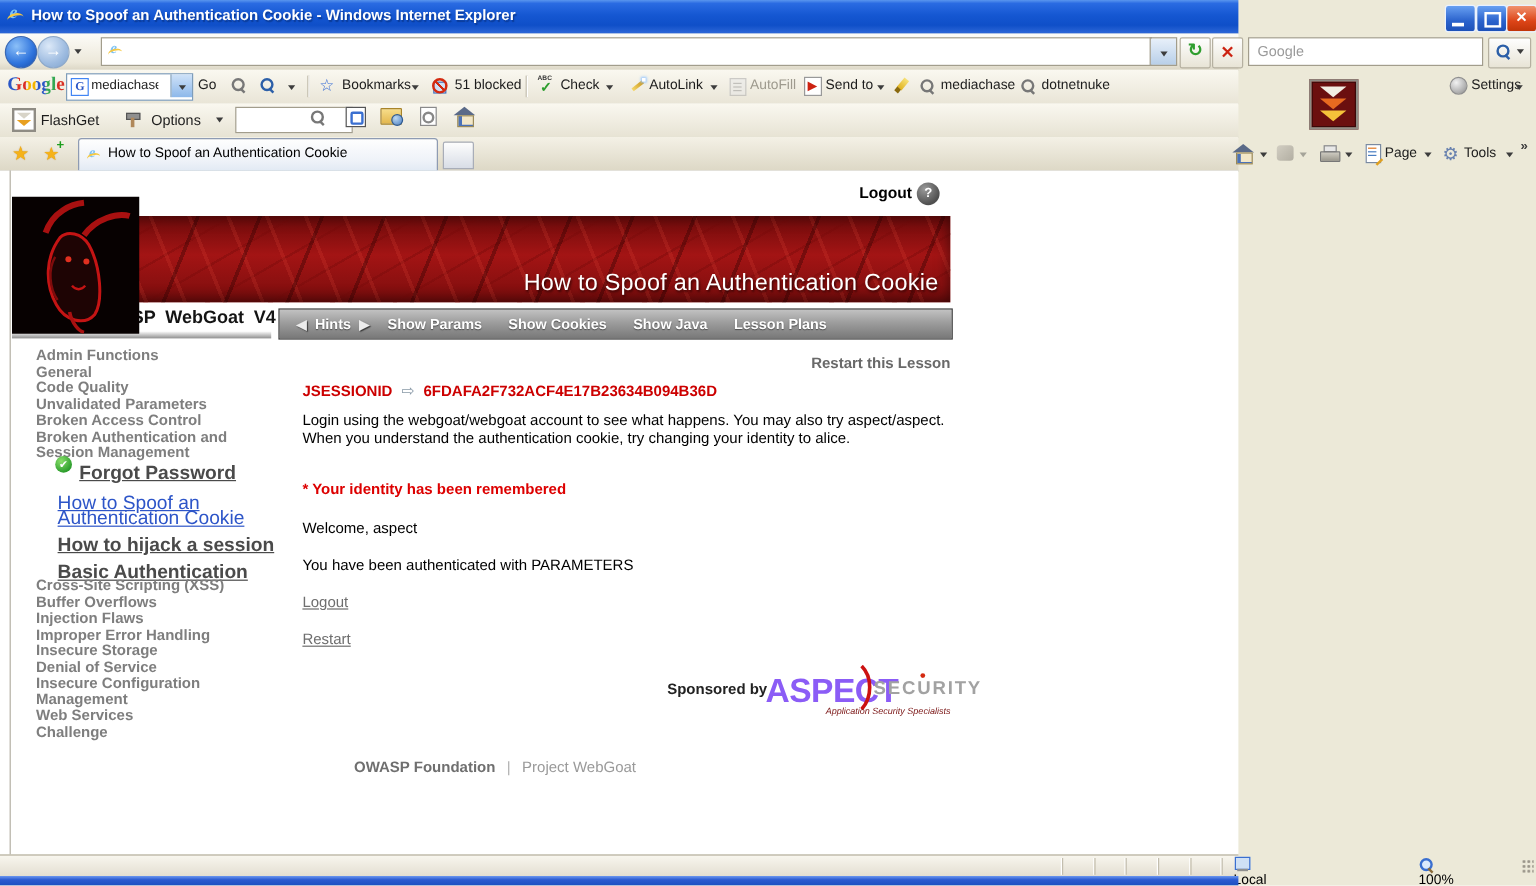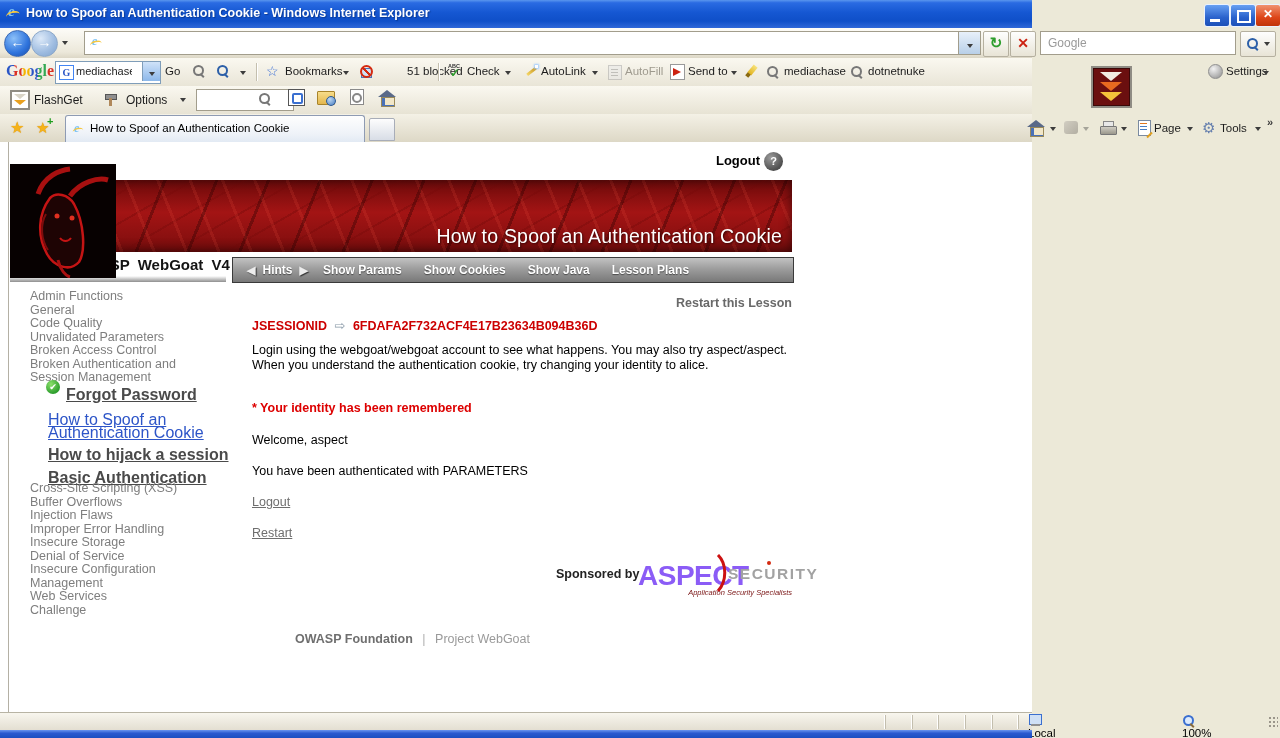--- a/index.html
+++ b/index.html
@@ -163,21 +163,21 @@
     background:linear-gradient(180deg,#c2c2c2,#9d9d9d 45%,#787878);border:1px solid #3a3a3a;
     display:flex;align-items:center;color:#fff;font-weight:bold;font-size:12px;}
   #lessonnav .itm{margin:0 11px;white-space:nowrap;cursor:default;text-shadow:0 1px 1px #4a4a4a;}
   #lessonnav .arr{color:#ececec;font-size:11px;margin:0 4px;text-shadow:1px 1px 1px #333;}
 
   #restart{position:absolute;left:550px;top:154px;width:242px;text-align:right;
     font-size:12.5px;font-weight:bold;color:#696969;}
 
   #sidebar-top{position:absolute;left:30px;top:148px;width:192px;}
   #sidebar-bottom{position:absolute;left:30px;top:340px;width:192px;}
-  .cat{font-size:12.5px;color:#7e7e7e;line-height:13.5px;cursor:default;}
+  .cat{font-size:12.5px;color:#7e7e7e;line-height:13.5px;cursor:default;font-weight:bold;}
   #lessons{position:absolute;left:48px;top:244px;width:200px;}
   .lesson{font-size:16px;font-weight:bold;color:#4a4a4a;text-decoration:underline;line-height:12.5px;}
   .lesson.cur{color:#2d55c8;font-weight:normal;}
   #forgot-row{position:relative;padding-left:18px;}
   .done-ico{position:absolute;left:-2px;top:-6px;width:14px;height:14px;border-radius:50%;
     background:radial-gradient(circle at 35% 30%,#8ae06a,#2e9e2e 70%);color:#fff;font-size:9px;
     text-align:center;line-height:14px;}
   .gap9{margin-top:10px;}
 
   #cookie-line{position:absolute;left:252px;top:176px;font-size:12.5px;font-weight:bold;color:#cc0000;white-space:nowrap;}
@@ -262,21 +262,21 @@
   </div>
   <span class="tbl" style="left:165px;">Go</span>
   <span class="tbl" style="left:192px;top:6px;"><span class="lens gray"></span></span>
   <span class="tbl" style="left:216px;top:6px;"><span class="lens"></span></span>
   <span class="chev" style="position:absolute;left:240px;top:13px;"></span>
   <span class="vsep" style="left:256px;"></span>
   <span class="tbl star-blue" style="left:266px;top:5px;">☆</span>
   <span class="tbl" style="left:285px;">Bookmarks</span>
   <span class="chev" style="position:absolute;left:343px;top:13px;"></span>
   <span class="blocked-ico" style="position:absolute;left:359px;top:7px;"></span>
-  <span class="tbl" style="left:379px;margin-left:28px;">51 blocked</span>
+  <span class="tbl" style="left:379px;">51 blocked</span>
   <span class="vsep" style="left:438px;"></span>
   <span class="checkabc" style="position:absolute;left:448px;top:6px;"></span>
   <span class="tbl" style="left:467px;">Check</span>
   <span class="chev" style="position:absolute;left:505px;top:13px;"></span>
   <span class="wand" style="position:absolute;left:524px;top:7px;"></span>
   <span class="tbl" style="left:541px;">AutoLink</span>
   <span class="chev" style="position:absolute;left:592px;top:13px;"></span>
   <span class="formico" style="position:absolute;left:608px;top:7px;opacity:0.55;"></span>
   <span class="tbl dis" style="left:625px;">AutoFill</span>
   <span class="sendico" style="position:absolute;left:670px;top:6px;"></span>

